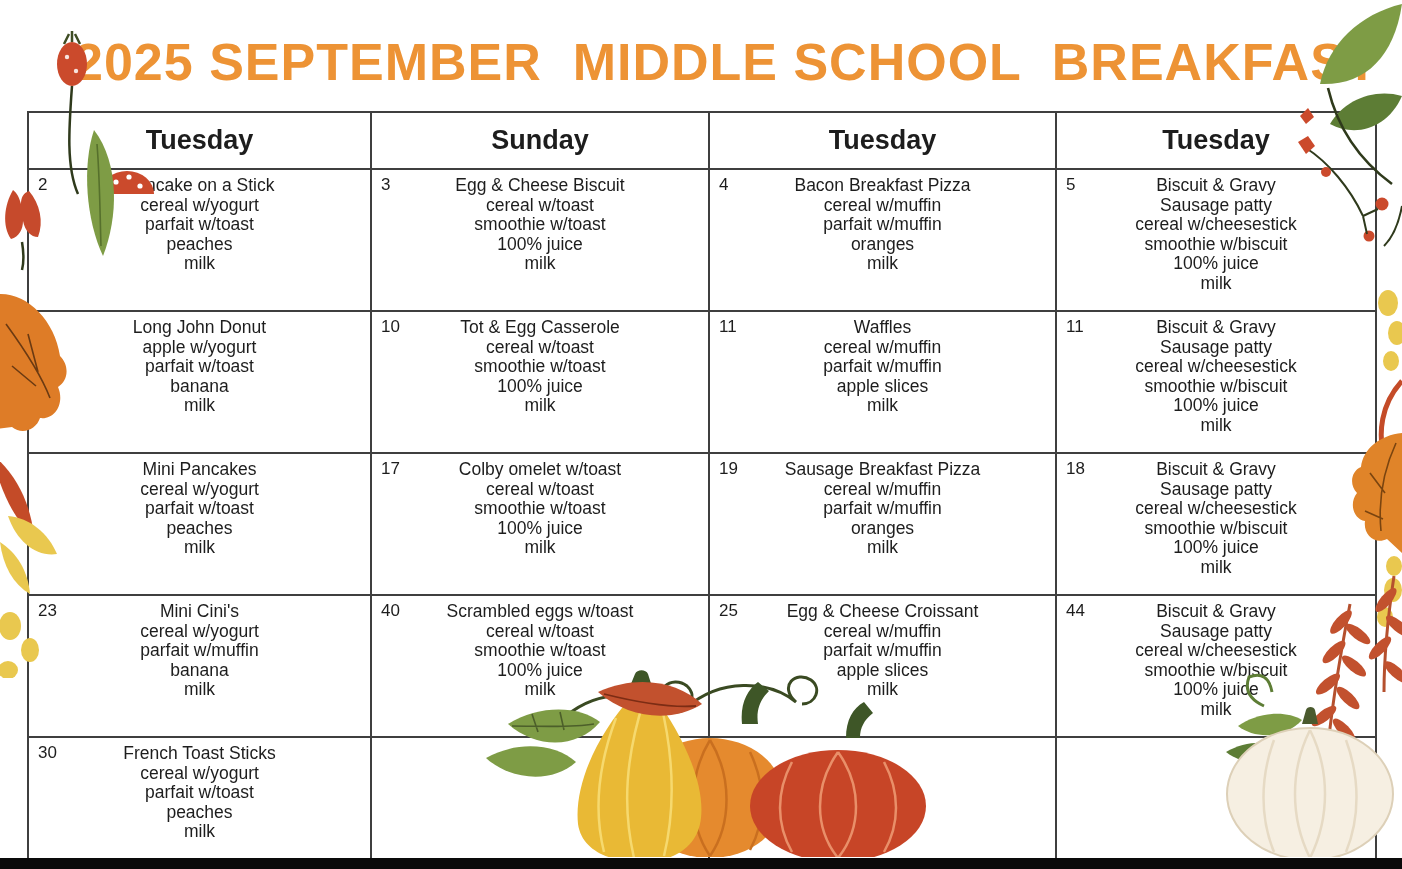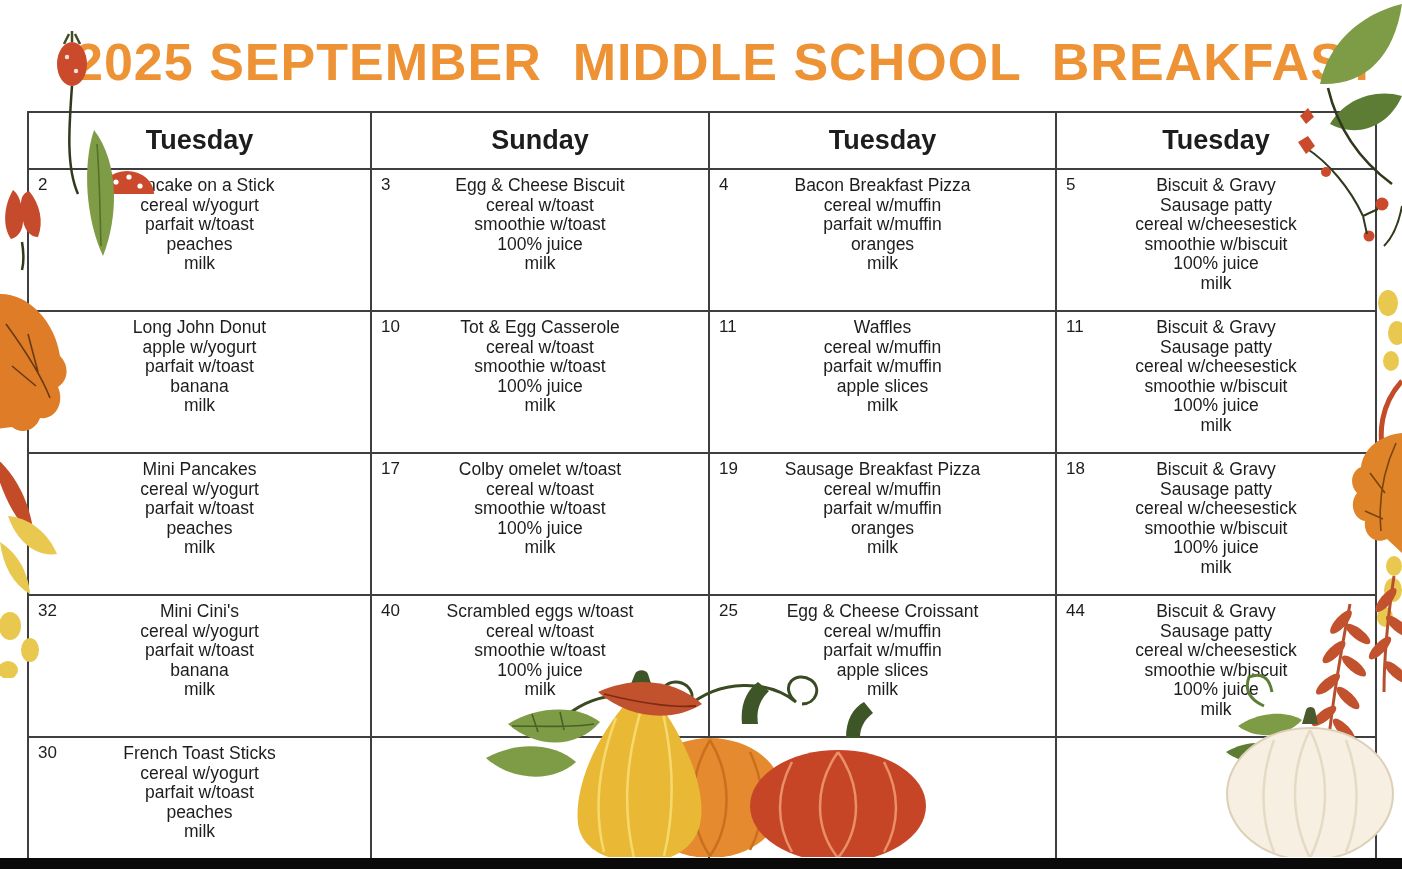--- a/index.html
+++ b/index.html
@@ -142,24 +142,24 @@
             <div class="menu">Biscuit &amp; Gravy
 Sausage patty
 cereal w/cheesestick
 smoothie w/biscuit
 100% juice
 milk</div>
           </td>
       </tr>
       <tr>
         <td class="cell">
-            <span class="num">32</span>
+            <span class="num">23</span>
             <div class="menu">Mini Cini's
 cereal w/yogurt
-parfait w/toast
+parfait w/muffin
 banana
 milk</div>
           </td>
         <td class="cell">
             <span class="num">40</span>
             <div class="menu">Scrambled eggs w/toast
 cereal w/toast
 smoothie w/toast
 100% juice
 milk</div>

